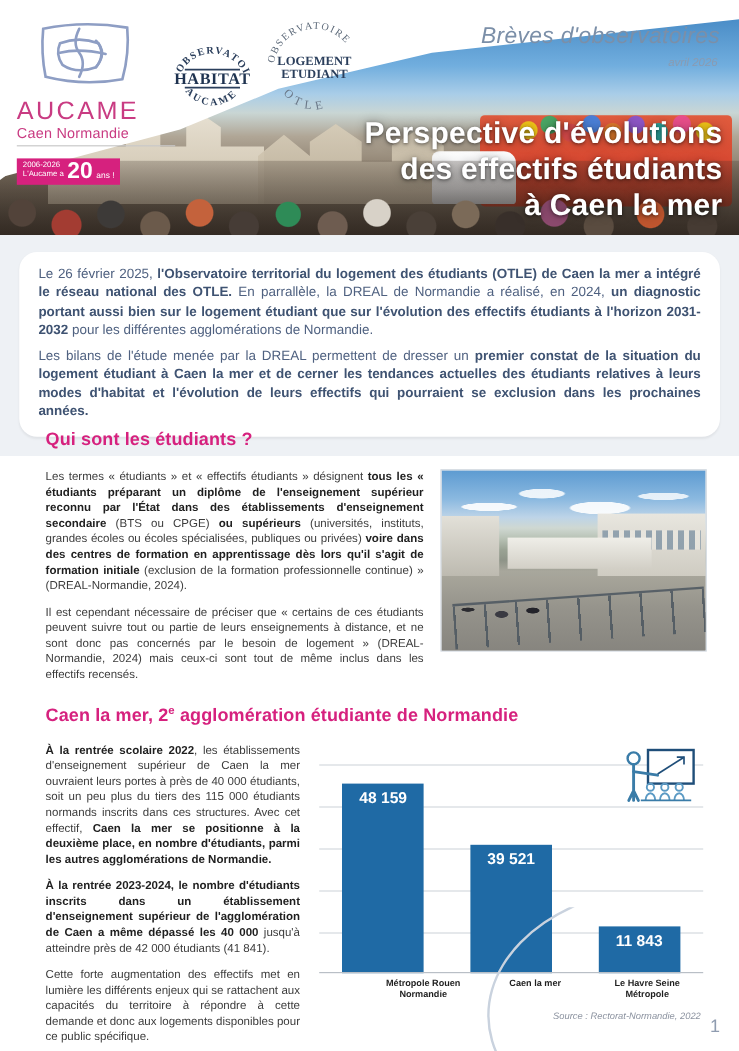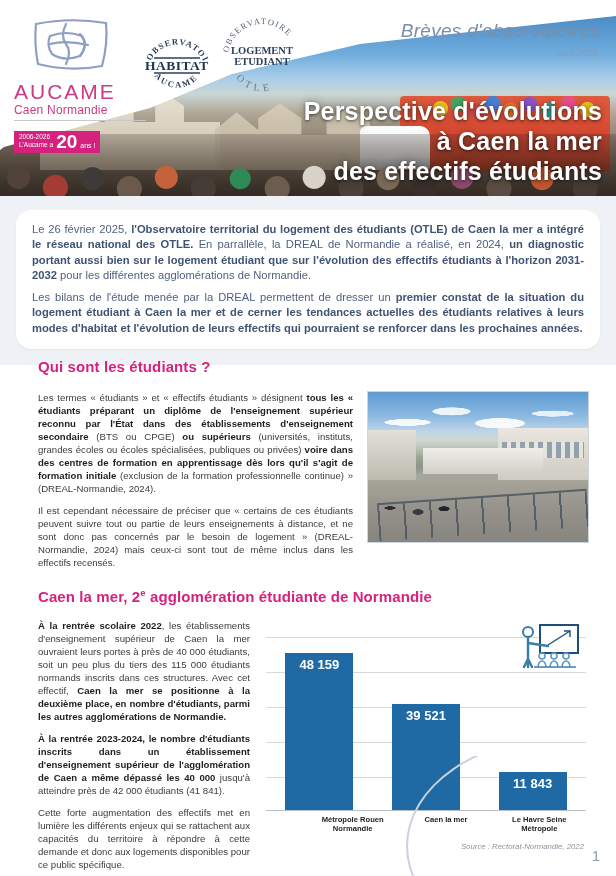--- a/index.html
+++ b/index.html
@@ -286,32 +286,32 @@
         </text>
         <text x="44" y="40" text-anchor="middle" font-size="10.5" font-weight="bold" fill="#2b3f5c">LOGEMENT</text>
         <text x="44" y="51" text-anchor="middle" font-size="10.5" font-weight="bold" fill="#2b3f5c">ETUDIANT</text>
       </svg>
     </div>
 
     <div class="hdr-breves">Brèves d'observatoires</div>
     <div class="hdr-date">avril 2026</div>
     <div class="hdr-title">
       <div>Perspective d'évolutions</div>
+      <div>des effectifs étudiants</div>
       <div>à Caen la mer</div>
-      <div>des effectifs étudiants</div>
     </div>
   </div>
 
   <div class="intro-wrap">
     <div class="intro-card">
       <p>
         <span>Le 26 février 2025, </span><b>l'Observatoire territorial du logement des étudiants (OTLE) de Caen la mer a intégré le réseau national des OTLE.</b><span> En parrallèle, la DREAL de Normandie a réalisé, en 2024, </span><b>un diagnostic portant aussi bien sur le logement étudiant que sur l'évolution des effectifs étudiants à l'horizon 2031-2032</b><span> pour les différentes agglomérations de Normandie.</span>
       </p>
       <p>
-        <span>Les bilans de l'étude menée par la DREAL permettent de dresser un </span><b>premier constat de la situation du logement étudiant à Caen la mer et de cerner les tendances actuelles des étudiants relatives à leurs modes d'habitat et l'évolution de leurs effectifs qui pourraient se renforcer dans les prochaines années.</b>
+        <span>Les bilans de l'étude menée par la DREAL permettent de dresser un </span><b>premier constat de la situation du logement étudiant à Caen la mer et de cerner les tendances actuelles des étudiants relatives à leurs modes d'habitat et l'évolution de leurs effectifs qui pourraient se exclusion dans les prochaines années.</b>
       </p>
     </div>
   </div>
 
   <div class="body">
 
     <div class="sec1">
       <div class="sec-title">Qui sont les étudiants ?</div>
       <div class="sec1-cols">
         <div class="sec1-text">

